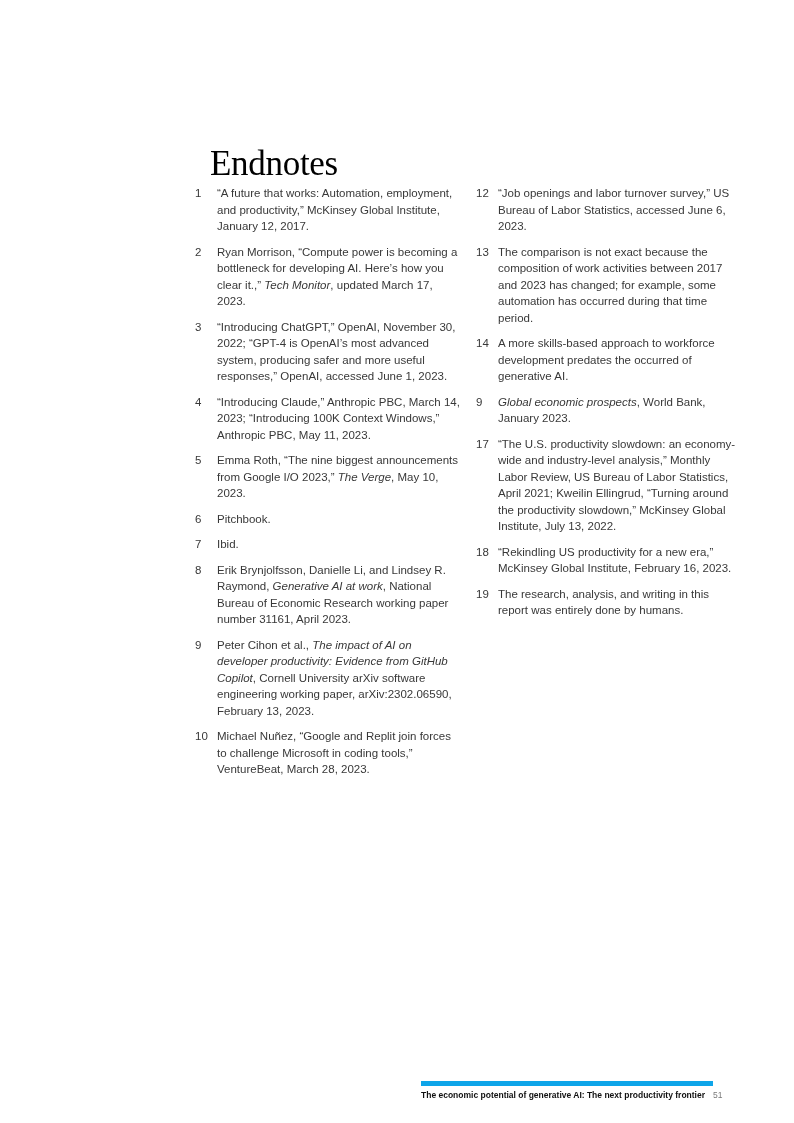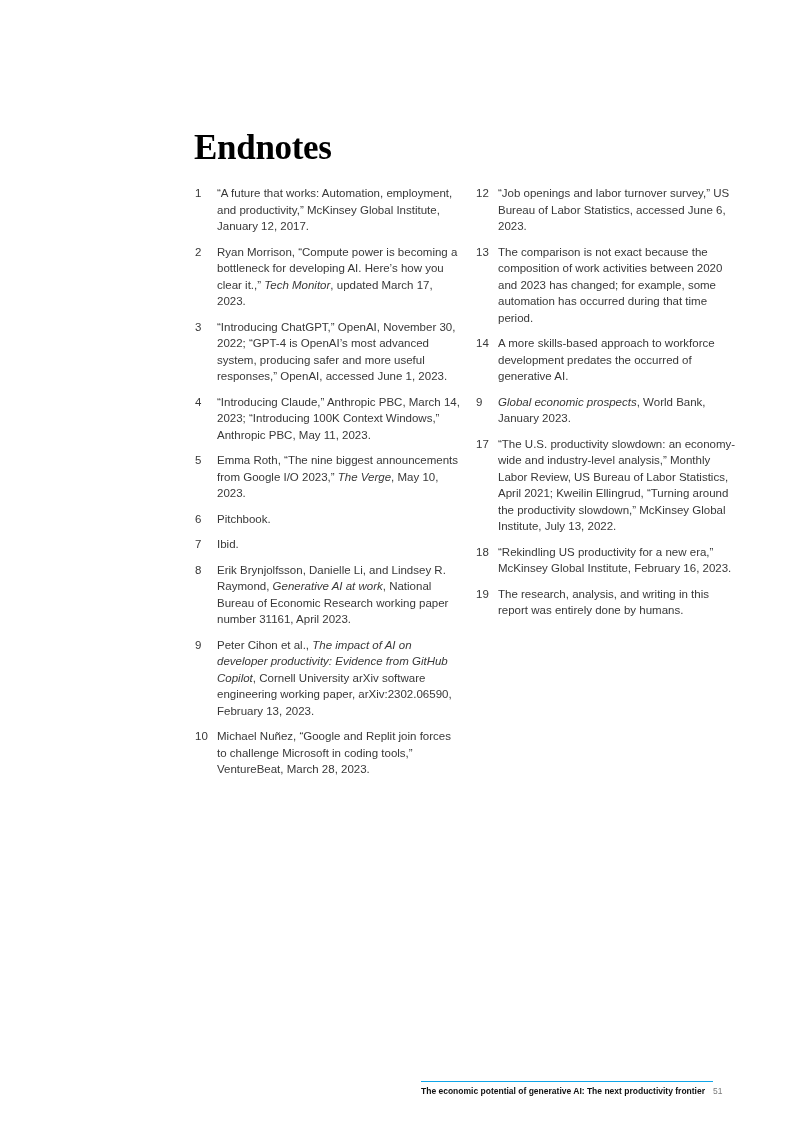--- a/index.html
+++ b/index.html
@@ -16,23 +16,23 @@
   }
   .page {
     position: absolute;
     inset: 0;
     background: #ffffff;
   }
   .title {
     position: absolute;
     left: 194px;
     top: 130px;
-    margin: 0;
+    margin: 16px;
     font-family: "Liberation Serif", "DejaVu Serif", serif;
-    font-weight: 700;
+    font-weight: 400;
     font-size: 35px;
     line-height: 1.05;
     letter-spacing: -0.3px;
     color: #000000;
   }
   .columns {
     position: absolute;
     left: 195px;
     top: 185px;
     width: 546px;
@@ -67,21 +67,21 @@
     position: absolute;
     left: 421px;
     top: 1081px;
     width: 325px;
     display: flex;
     align-items: baseline;
   }
   .footer-title {
     display: inline-block;
     width: 292px;
-    border-top: 1px solid #0ea5e9;
+    border-top: 5px solid #0ea5e9;
     padding-top: 4px;
     font-weight: 700;
     font-size: 8.5px;
     line-height: 10px;
     color: #111111;
     white-space: nowrap;
     overflow: hidden;
   }
   .footer-page {
     padding-top: 4px;
@@ -140,21 +140,21 @@
           <span class="txt">Michael Nuñez, “Google and Replit join forces to challenge Microsoft in coding tools,” VentureBeat, March 28, 2023.</span>
         </li>
       </ol>
     <ol class="col" id="col-right">
         <li class="note">
           <span class="num">12</span>
           <span class="txt">“Job openings and labor turnover survey,” US Bureau of Labor Statistics, accessed June 6, 2023.</span>
         </li>
         <li class="note">
           <span class="num">13</span>
-          <span class="txt">The comparison is not exact because the composition of work activities between 2020 and 2023 has changed; for example, some automation has occurred during that time period.</span>
+          <span class="txt">The comparison is not exact because the composition of work activities between 2017 and 2023 has changed; for example, some automation has occurred during that time period.</span>
         </li>
         <li class="note">
           <span class="num">14</span>
           <span class="txt">A more skills-based approach to workforce development predates the occurred of generative AI.</span>
         </li>
         <li class="note">
           <span class="num">9</span>
           <span class="txt"><em>Global economic prospects</em>, World Bank, January 2023.</span>
         </li>
         <li class="note">

